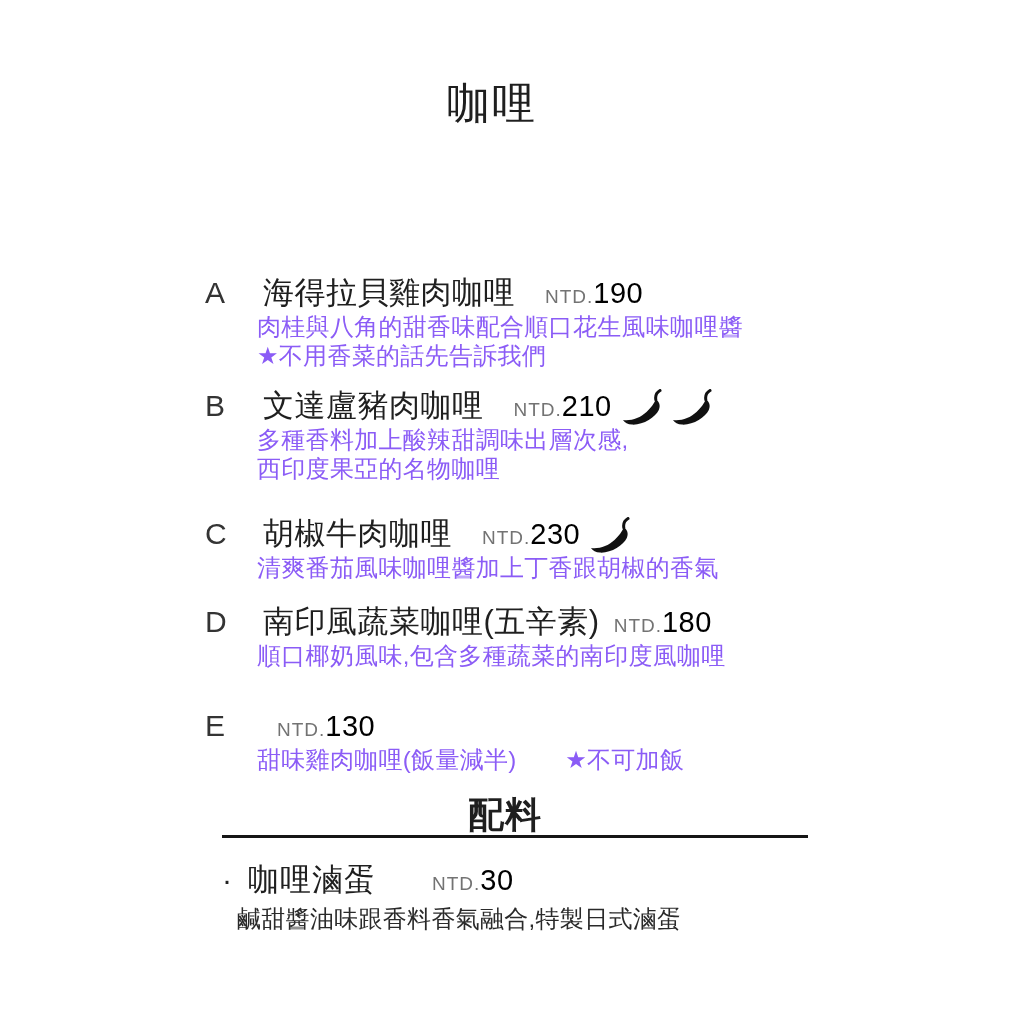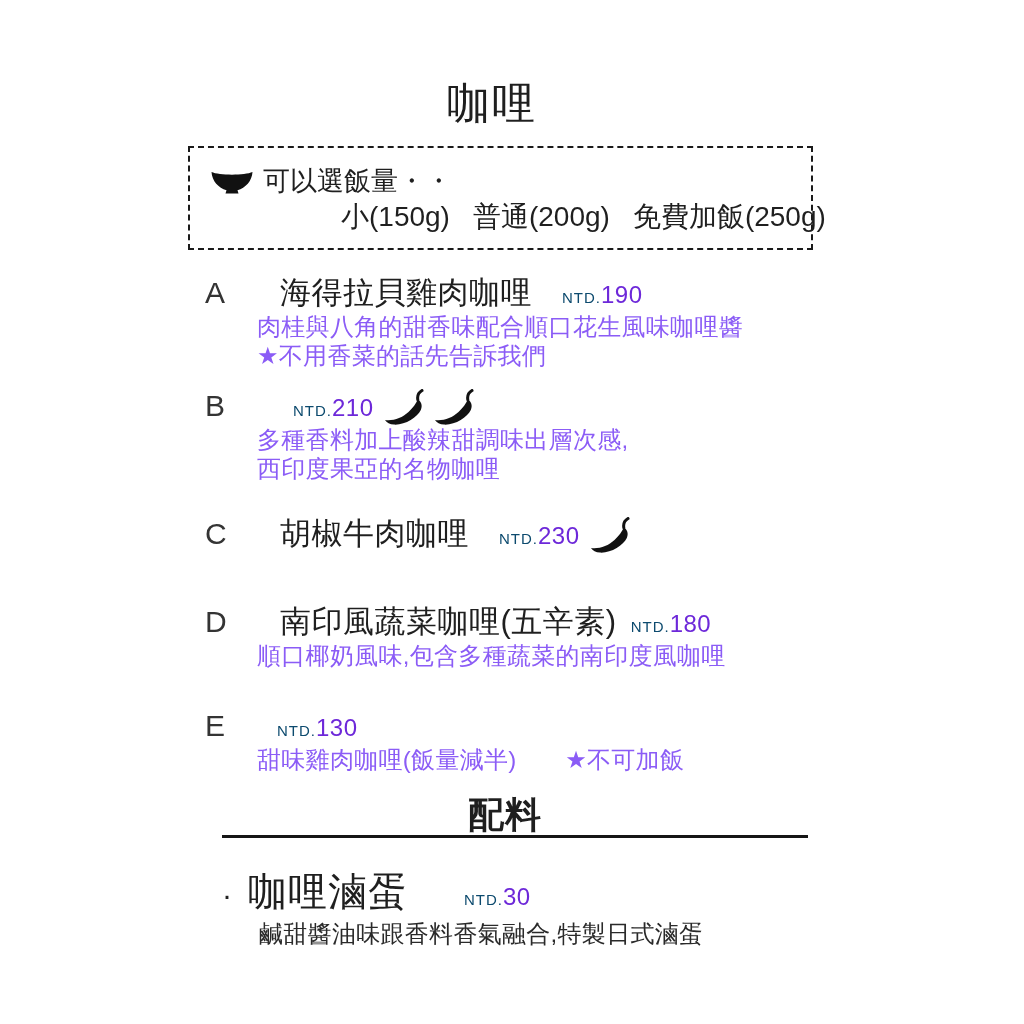--- a/index.html
+++ b/index.html
@@ -24,90 +24,78 @@
   .rice-row2{
     position:absolute;left:151px;top:55px;display:flex;gap:23px;
     font-size:28px;line-height:1;white-space:nowrap;
   }
   
   .item{position:absolute;left:205px;width:700px;}
   .item-head{display:flex;align-items:baseline;}
   .item-letter{
     flex:0 0 58px;font-size:30px;color:#343434;line-height:38px;
   }
-  .item-name{font-size:31px;line-height:38px;white-space:nowrap;letter-spacing:0.5px;margin-left:17px;}
+  .item-name{font-size:31px;line-height:38px;white-space:nowrap;letter-spacing:0.5px;}
   .price{margin-left:30px;white-space:nowrap;display:inline-flex;align-items:baseline;}
   .price.tight{margin-left:14px;}
-  .ntd{font-size:15px;letter-spacing:1px;color:#0c4a6e;}
-  .amount{font-size:24px;letter-spacing:0.5px;color:#6d28d9;}
+  .ntd{font-size:19px;letter-spacing:1px;color:#737373;}
+  .amount{font-size:29px;letter-spacing:0.5px;color:#000000;}
   .chilis{display:inline-flex;margin-left:10px;gap:4px;align-self:center;transform:translateY(2px);}
   .item-desc{
     margin-left:52px;font-size:24px;line-height:29px;color:#8b5cf6;
     letter-spacing:0.3px;white-space:pre-wrap;
   }
   .item-desc:first-of-type{margin-top:5px;}
   #item-a{top:274px;} #item-b{top:387px;} #item-c{top:515px;}
   #item-d{top:603px;} #item-e{top:707px;}
   
   .sides-title{
     position:absolute;top:797px;left:505px;transform:translateX(-50%);
     font-size:36px;line-height:1;letter-spacing:1px;white-space:nowrap;font-weight:bold;
   }
   .sides-rule{
     position:absolute;left:222px;top:835px;width:586px;height:3px;background:#161616;
   }
   .side-item{position:absolute;left:222px;top:862px;width:700px;}
   .side-head{display:flex;align-items:baseline;}
   .side-bullet{flex:0 0 26px;font-size:30px;color:#222;line-height:36px;}
-  .side-name{font-size:39px;line-height:36px;letter-spacing:1px;white-space:nowrap;margin-top:12px;}
+  .side-name{font-size:31px;line-height:36px;letter-spacing:1px;white-space:nowrap;}
   .side-head .price{margin-left:56px;}
   .side-desc{
-    margin-left:37px;margin-top:6px;font-size:24px;line-height:29px;
+    margin-left:15px;margin-top:6px;font-size:24px;line-height:29px;
     color:#2a2a2a;letter-spacing:0.3px;white-space:nowrap;
   }
   svg{display:block;}
 </style>
 </head>
 <body>
 
 <div class="page">
 
   <div class="menu-title">咖哩</div>
 
-  <div class="rice-box">
-    <div class="rice-row1">
-      <svg width="44" height="25" viewBox="0 0 44 25">
-        <path d="M1.5,3 C9,6.5 35,6.5 42.5,3 C42,12 35.5,19 27.5,21.2 L28.5,24.5 L15.5,24.5 L16.5,21.2 C8.5,19 2,12 1.5,3 Z" fill="#111"></path>
-      </svg>
-      <span class="rice-label">可以選飯量・・</span>
-    </div>
-    <div class="rice-row2">
-      <span>小(150g)</span>
-      <span>普通(200g)</span>
-      <span>免費加飯(250g)</span>
-    </div>
-  </div>
 
   <div class="item" id="item-a">
     <div class="item-head">
       <span class="item-letter">A</span>
       <span class="item-name">海得拉貝雞肉咖哩</span>
       <span class="price">
           <span class="ntd">NTD.</span>
           <span class="amount">190</span>
         </span>
       <span class="chilis"></span>
     </div>
     <div class="item-desc">肉桂與八角的甜香味配合順口花生風味咖哩醬</div>
     <div class="item-desc">★不用香菜的話先告訴我們</div>
   </div>
 
   <div class="item" id="item-b">
     <div class="item-head">
       <span class="item-letter">B</span>
+      <span class="item-name">文達盧豬肉咖哩</span>
       <span class="price">
           <span class="ntd">NTD.</span>
           <span class="amount">210</span>
         </span>
       <span class="chilis">
   <svg class="chili" width="46" height="38" viewBox="0 0 46 38">
     <path d="M38,1.5 C34.5,3.5 33.2,7 33.8,10.8" fill="none" stroke="#111" stroke-width="3" stroke-linecap="round"></path>
     <path d="M33.8,10.5 C37.2,12.5 38.8,16.5 36.8,21 C33.2,28.5 21,36.2 10,35.6 C6,35.4 2.5,33.6 1,31 C9.5,32 18,29 24.5,23 C29,18.6 32,14.6 33.8,10.5 Z" fill="#111"></path>
   </svg>
 
@@ -129,20 +117,21 @@
           <span class="ntd">NTD.</span>
           <span class="amount">230</span>
         </span>
       <span class="chilis">
   <svg class="chili" width="46" height="38" viewBox="0 0 46 38">
     <path d="M38,1.5 C34.5,3.5 33.2,7 33.8,10.8" fill="none" stroke="#111" stroke-width="3" stroke-linecap="round"></path>
     <path d="M33.8,10.5 C37.2,12.5 38.8,16.5 36.8,21 C33.2,28.5 21,36.2 10,35.6 C6,35.4 2.5,33.6 1,31 C9.5,32 18,29 24.5,23 C29,18.6 32,14.6 33.8,10.5 Z" fill="#111"></path>
   </svg>
 </span>
     </div>
+    <div class="item-desc">清爽番茄風味咖哩醬加上丁香跟胡椒的香氣</div>
   </div>
 
   <div class="item" id="item-d">
     <div class="item-head">
       <span class="item-letter">D</span>
       <span class="item-name">南印風蔬菜咖哩(五辛素)</span>
       <span class="price tight">
           <span class="ntd">NTD.</span>
           <span class="amount">180</span>
         </span>

